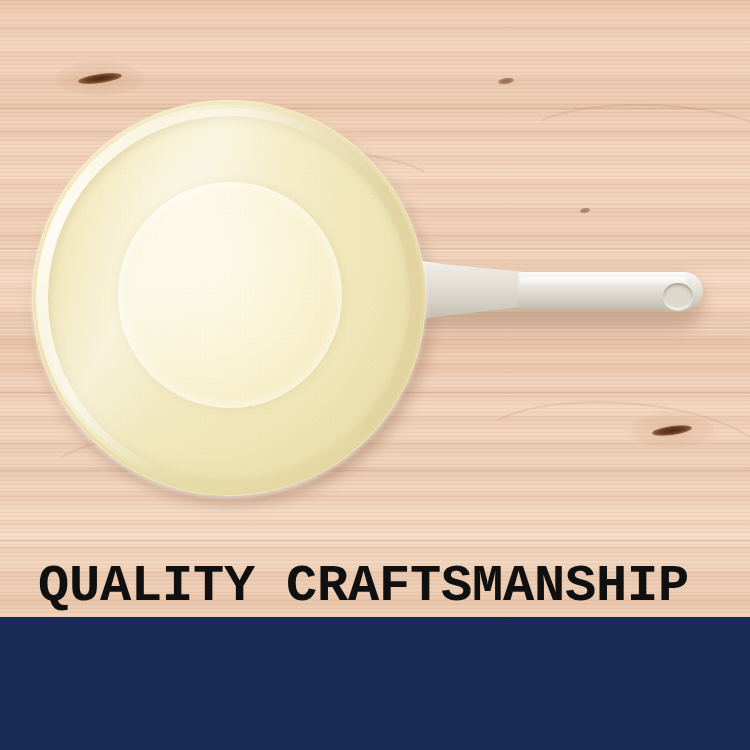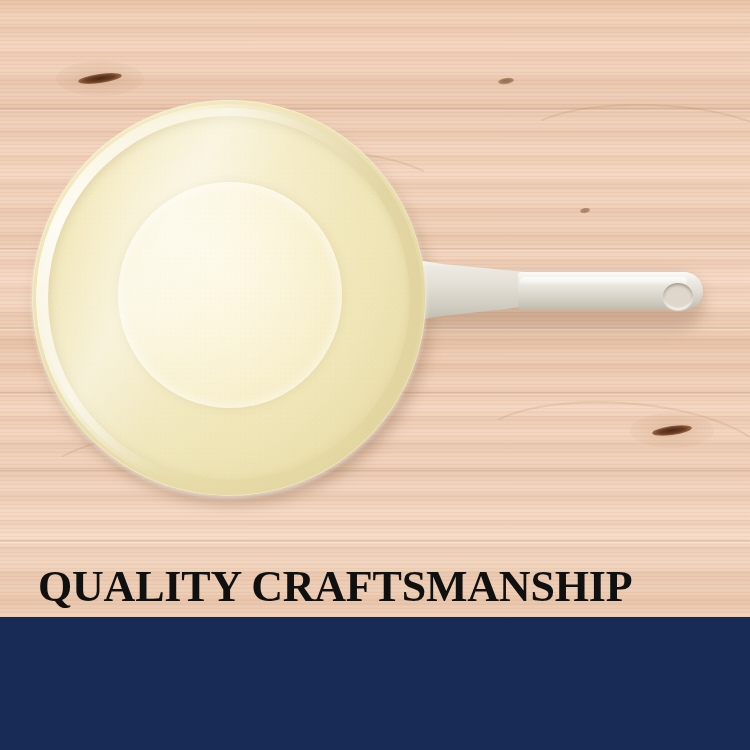--- a/index.html
+++ b/index.html
@@ -198,23 +198,23 @@
     background:
       radial-gradient(rgba(215,198,145,0.22) 0.6px, transparent 0.8px) 0 0/5px 5px,
       radial-gradient(rgba(255,255,255,0.22) 0.6px, transparent 0.8px) 2px 3px/7px 7px;
     opacity:.55;pointer-events:none;
   }
 
   
   .headline{
     position:absolute;left:38px;top:563px;
     margin:0;
-    font-family:Liberation Serif, serif;
+    font-family:Liberation Mono, monospace;
     font-weight:700;
-    font-size:44px;
+    font-size:52px;
     line-height:48px;
     letter-spacing:-0.2px;
     color:#101010;
     white-space:nowrap;
   }
   .band{
     position:absolute;left:0;right:0;top:617px;bottom:0;
     background:#172B56;
   }
 </style>

